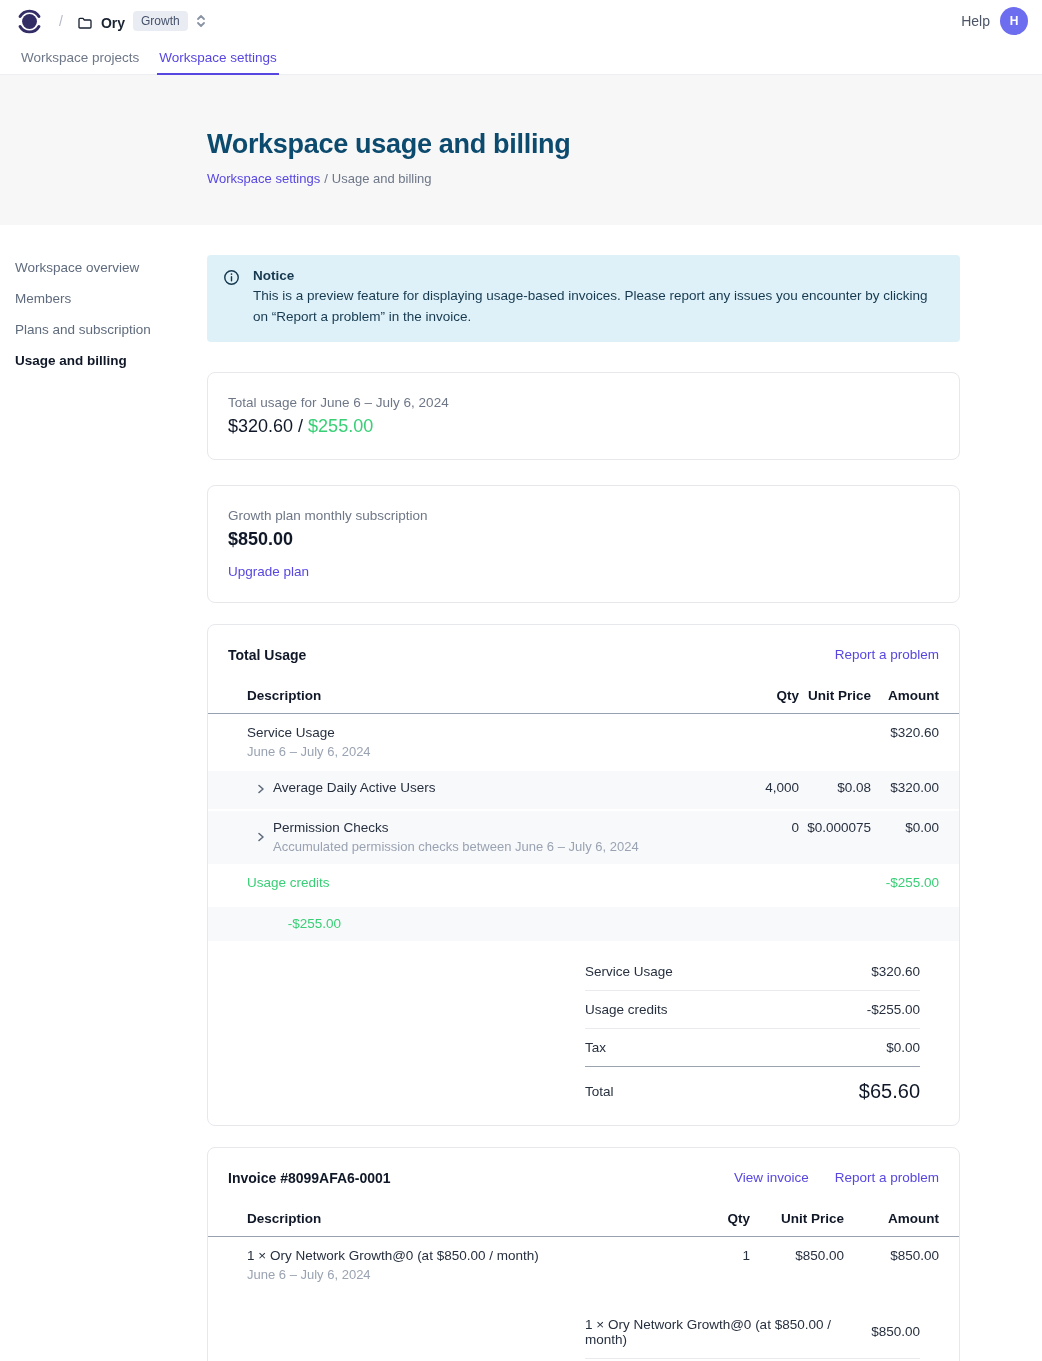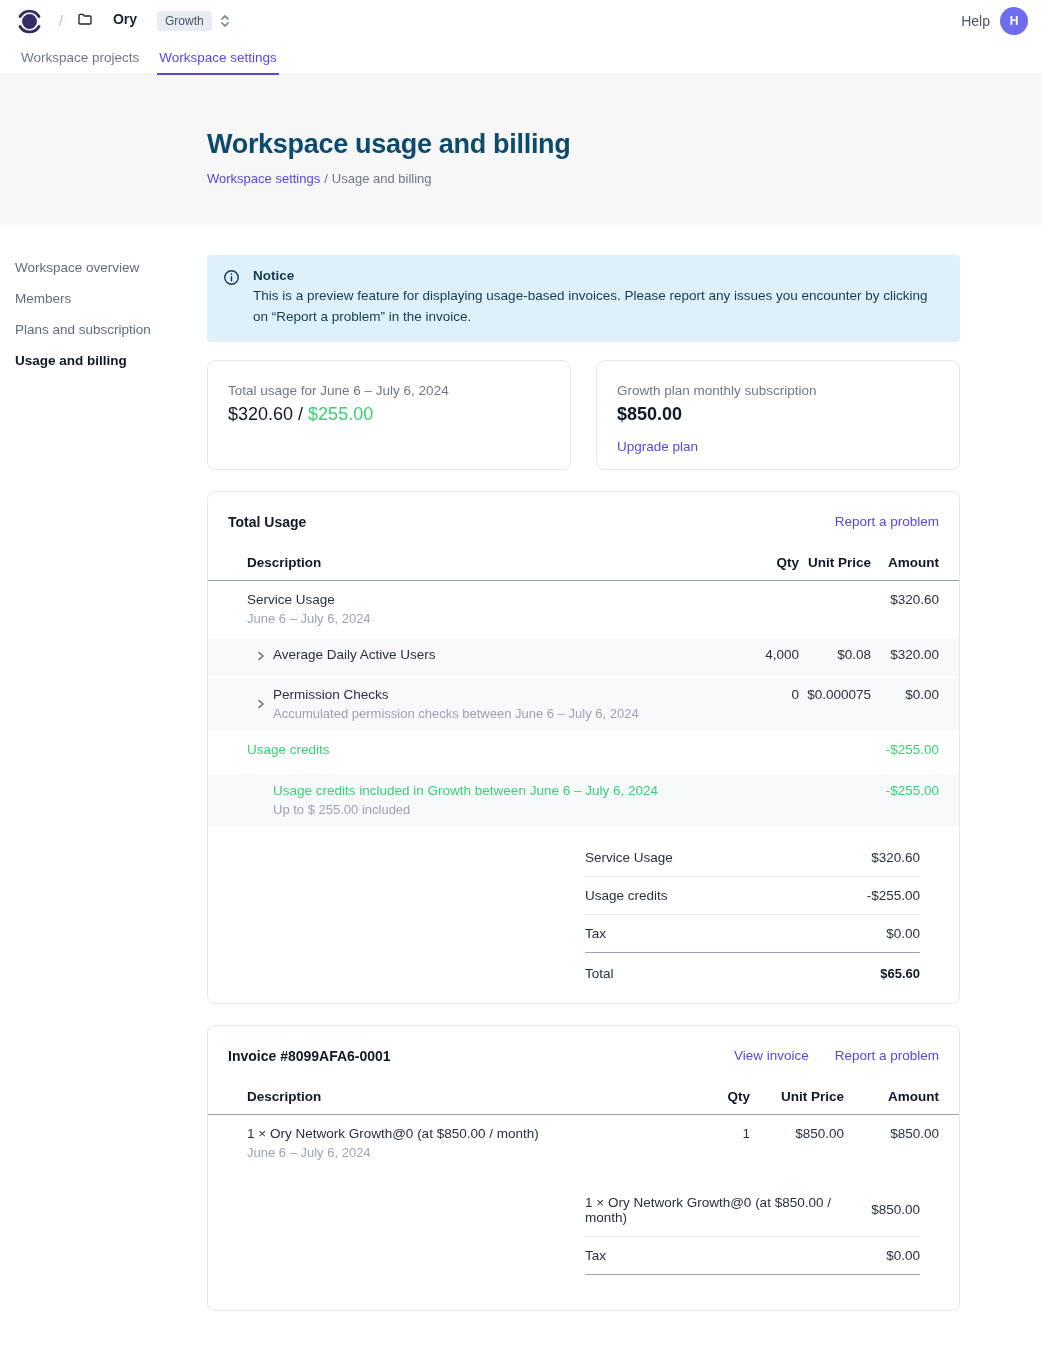--- a/index.html
+++ b/index.html
@@ -14,21 +14,21 @@
   a { text-decoration: none; cursor: pointer; }
   .link { color: #5747e0; }
 
   
   .top-header {
     height: 42px; display: flex; align-items: center;
     padding: 0 14px 0 16px; background: #fff;
   }
   .logo-btn { display:flex; align-items:center; cursor:pointer; }
   .crumb-sep { color:#b3bac6; font-size:14px; margin:0 14px 0 16px; }
-  .ws-crumb { display:flex; align-items:flex-start; gap:20px; cursor:pointer; }
+  .ws-crumb { display:flex; align-items:flex-end; gap:8px; cursor:pointer; }
   .ws-name { font-size:14px; font-weight:600; color:#1a2332; }
   .plan-badge {
     background:#e9ecf2; color:#45526b; font-size:12px; font-weight:500;
     padding:3px 8px; border-radius:4px; line-height:1.2;
   }
   .switcher { margin-left:6px; display:flex; align-items:center; cursor:pointer; }
   .hdr-spacer { flex:1; }
   .help-link { font-size:14px; color:#4b5565; margin-right:10px; }
   .avatar {
     width:28px; height:28px; border-radius:50%; background:#6d6df0;
@@ -71,21 +71,21 @@
   
   .notice {
     background:#def1f8; border-radius:4px; padding:13px 16px 14px 16px;
     display:flex; gap:13px; color:#16394f;
   }
   .notice-icon { flex-shrink:0; margin-top:1px; }
   .notice-title { font-size:13.5px; font-weight:700; margin-bottom:3px; }
   .notice-body { font-size:13.5px; line-height:1.55; max-width:690px; }
 
   
-  .cards { display:flex; gap:25px; margin-top:18px; }
+  .cards { display:flex; gap:25px; margin-top:30px;flex-direction:column; }
   .card {
     flex:1; border:1px solid #e6e8ec; border-radius:8px;
     padding:22px 20px; height:110px; background:#fff;
   }
   .card-label { font-size:13.5px; color:#6e7787; margin-bottom:6px; }
   .card-amount { font-size:18px; color:#101828; font-weight:500; }
   .card-amount .green { color:#38cf76; }
   .card-amount.bold { font-weight:600; }
   .card-link { display:inline-block; font-size:13.5px; margin-top:14px; }
 
@@ -136,21 +136,21 @@
 
   
   .summary { width:335px; margin:12px 39px 0 auto; }
   .summary-row {
     display:flex; justify-content:space-between; align-items:center;
     padding:11px 0; border-bottom:1px solid #e8eaee;
     font-size:13.5px; color:#27303f;
   }
   .summary-row.pre-total { border-bottom-color:#9aa3af; }
   .summary-row.total { border-bottom:none; padding:13px 0 20px 0; }
-  .summary-row.total .sum-val { font-size:13px; font-weight:700; color:#101828; }
+  .summary-row.total .sum-val { font-size:20px; font-weight:400; color:#101828; }
 </style>
 </head>
 <body>
 
 <header class="top-header">
   <span class="logo-btn">
     <svg width="27" height="27" viewBox="0 0 24 24" fill="none">
       <circle cx="12" cy="12" r="6.6" fill="#332d66"></circle>
       <path d="M3.6 7.6 A 9.7 9.7 0 0 1 20.4 7.6" stroke="#332d66" stroke-width="2.6" stroke-linecap="round" fill="none"></path>
       <path d="M3.6 16.4 A 9.7 9.7 0 0 0 20.4 16.4" stroke="#332d66" stroke-width="2.6" stroke-linecap="round" fill="none"></path>
@@ -283,24 +283,20 @@
         </div>
 
         <div class="row credits">
           <span class="c-desc">
               <div class="title">Usage credits</div>
             </span>
           <span class="c-amt">-$255.00</span>
         </div>
 
         <div class="row credits-detail">
-          <span class="c-desc">
-            <div class="title">Usage credits included in Growth between June 6 – July 6, 2024</div>
-            <div class="subtitle">Up to $ 255.00 included</div>
-          </span>
           <span class="c-amt">-$255.00</span>
         </div>
       </div>
 
       <div class="summary">
         <div class="summary-row">
           <span>Service Usage</span>
           <span>$320.60</span>
         </div>
         <div class="summary-row">

